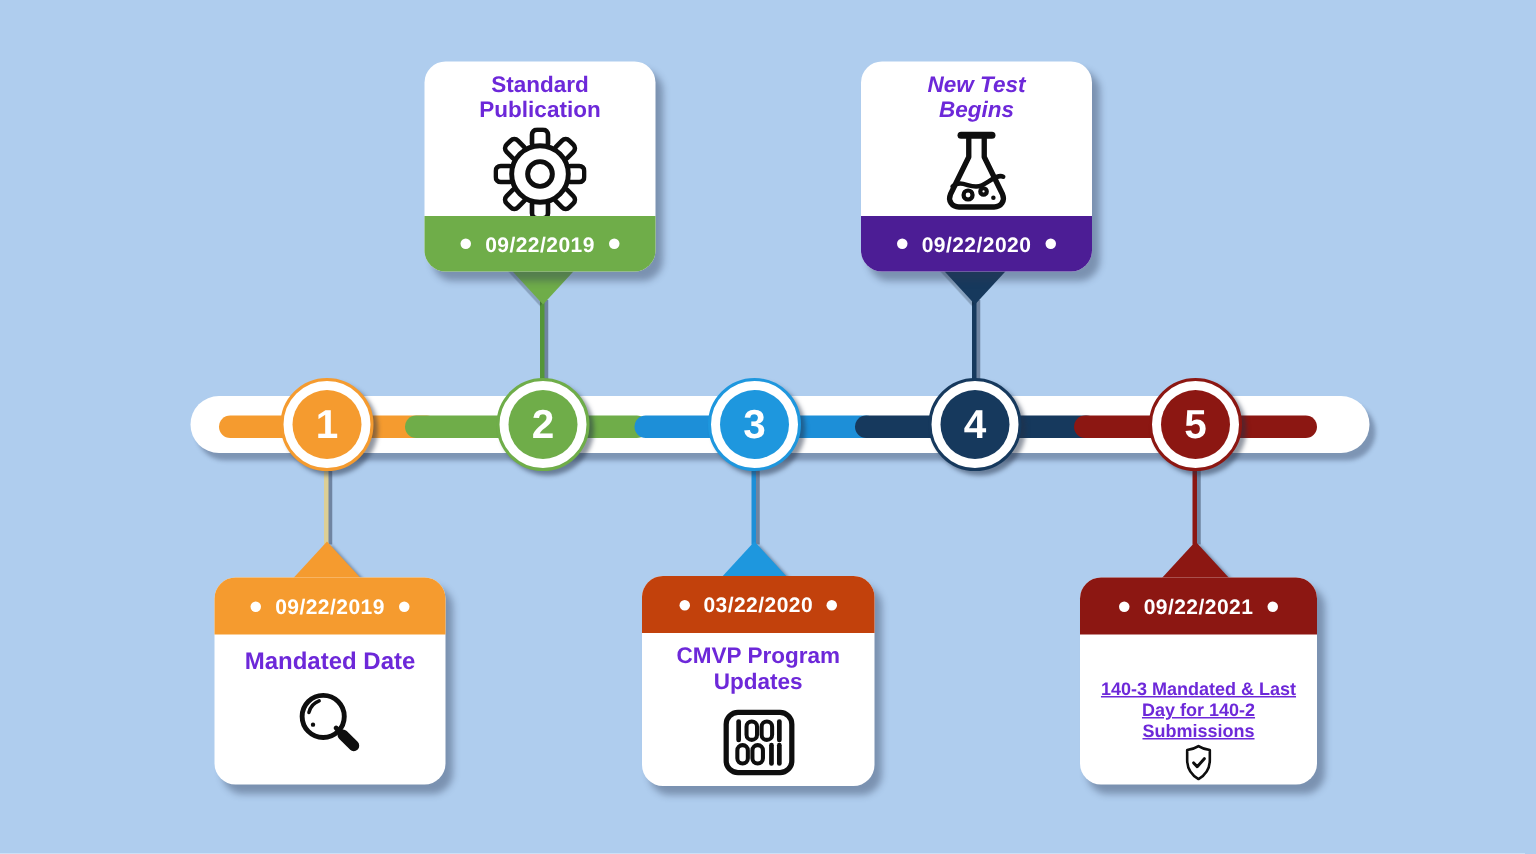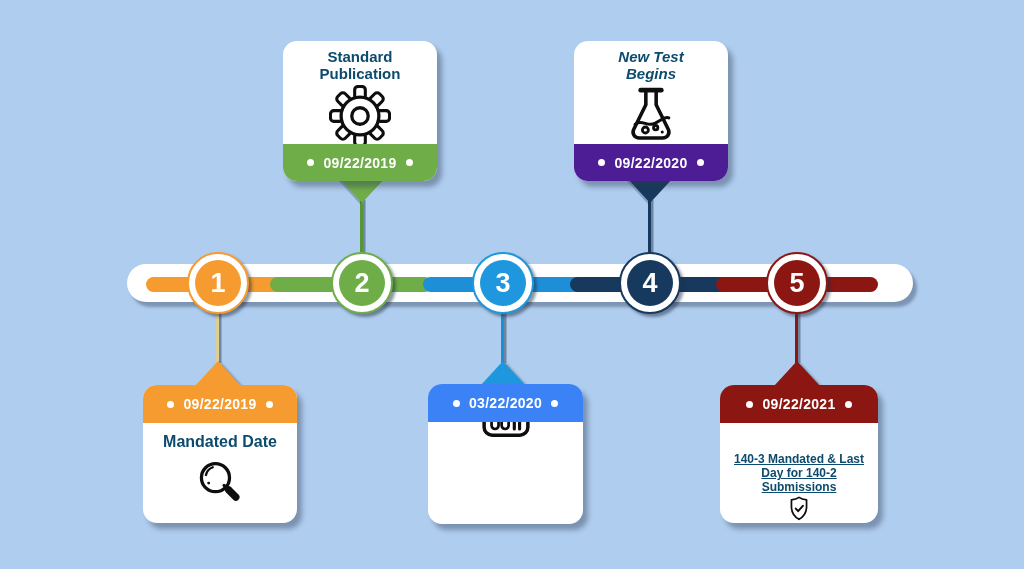--- a/index.html
+++ b/index.html
@@ -59,34 +59,34 @@
     display:flex;flex-direction:column;align-items:center;
   }
   .band{
     position:absolute;left:0;right:0;height:38px;display:flex;align-items:center;
     justify-content:center;gap:9px;color:#fff;font-weight:bold;font-size:14px;
     letter-spacing:.3px;
   }
   .band-bottom{bottom:0;height:37px;border-radius:0 0 14px 14px;}
   .band-top{top:0;border-radius:14px 14px 0 0;}
   .dot{width:7px;height:7px;border-radius:50%;background:#fff;}
-  .title{color:#0c4a6e;font-weight:bold;text-align:center;line-height:1.15;margin:0 auto;}
+  .title{color:#6d28d9;font-weight:bold;text-align:center;line-height:1.15;margin:0 auto;}
   .card2{left:283px;top:41px;height:140px;padding-top:7px;box-sizing:border-box;}
   .card4{left:574px;top:41px;height:140px;padding-top:7px;box-sizing:border-box;}
   .card1{left:143px;top:385px;height:138px;}
   .card3{left:428px;top:384px;width:155px;height:140px;}
   .card5{left:720px;top:385px;width:158px;height:138px;}
   .card1 .title{font-size:16px;margin-top:48px;max-width:140px;}
   .card2 .title{font-size:15px;max-width:100px;}
   .card3 .title{font-size:15px;margin-top:45px;max-width:130px;}
   .card4 .title{font-size:15px;max-width:84px;font-style:italic;}
   .card5 .title{font-size:12px;margin-top:68px;max-width:142px;text-decoration:underline;}
   .icon{display:block;margin:2px auto 0;}
   .band-c1{background:#F59B2F;} .band-c2{background:#6FAD49;}
-  .band-c3{background:#3b82f6;} .band-c4{background:#4c1d95;justify-content:center;}
+  .band-c3{background:#c2410c;} .band-c4{background:#4c1d95;justify-content:center;}
   .band-c5{background:#8C1712;}
   svg{stroke:#0e0e0e;fill:none;stroke-linecap:round;stroke-linejoin:round;}
 </style>
 </head>
 <body>
 
 <div class="stage">
 
   <div class="vline l1"></div>
   <div class="vline l2"></div>
@@ -181,20 +181,21 @@
       <path d="M41.5 38.5 L49.5 46.5" stroke-width="8"></path>
     </svg>
   </div>
 
   <div class="card card3">
     <div class="band band-top band-c3">
       <span class="dot"></span>
       <span>03/22/2020</span>
       <span class="dot"></span>
     </div>
+    <div class="title">CMVP Program Updates</div>
     <svg class="icon" width="56" height="56" viewBox="0 0 64 64" style="margin-top:3px;">
       <rect x="7" y="9" width="50" height="46" rx="9" stroke-width="4"></rect>
       <path d="M16.5 16 V30" stroke-width="3.6"></path>
       <rect x="22.5" y="16" width="8" height="14" rx="4" stroke-width="3.1"></rect>
       <rect x="34" y="16" width="8" height="14" rx="4" stroke-width="3.1"></rect>
       <path d="M47.5 16 V30" stroke-width="3.6"></path>
       <rect x="15.5" y="34" width="8" height="14" rx="4" stroke-width="3.1"></rect>
       <rect x="27" y="34" width="8" height="14" rx="4" stroke-width="3.1"></rect>
       <path d="M41.5 34 V48" stroke-width="3.6"></path>
       <path d="M47.5 34 V48" stroke-width="3.6"></path>

